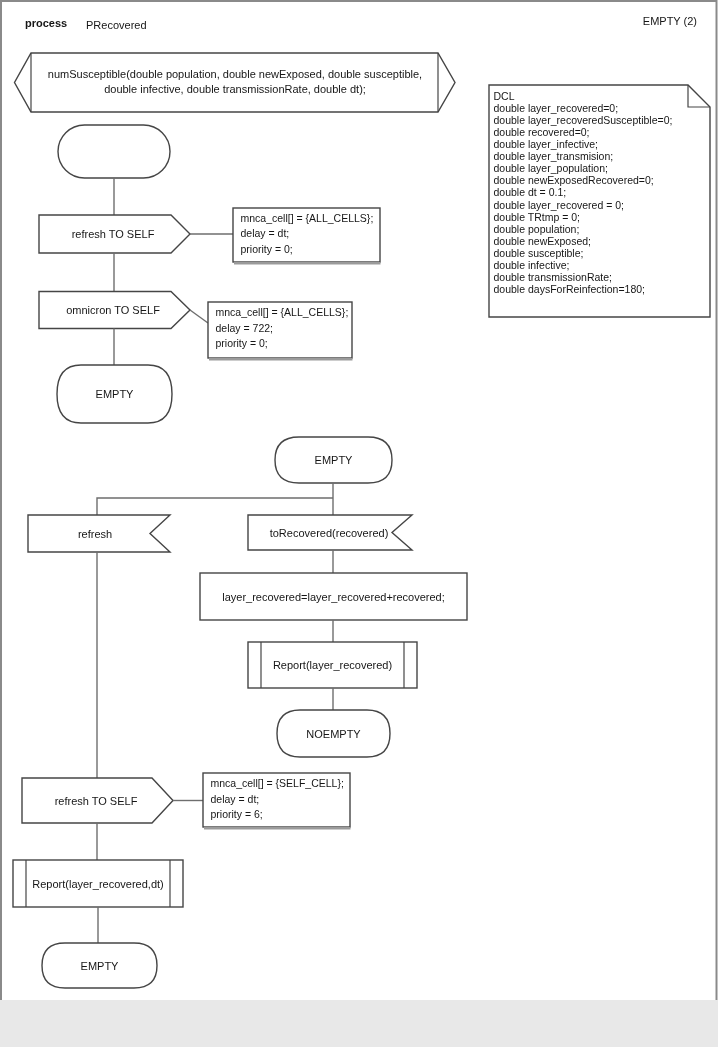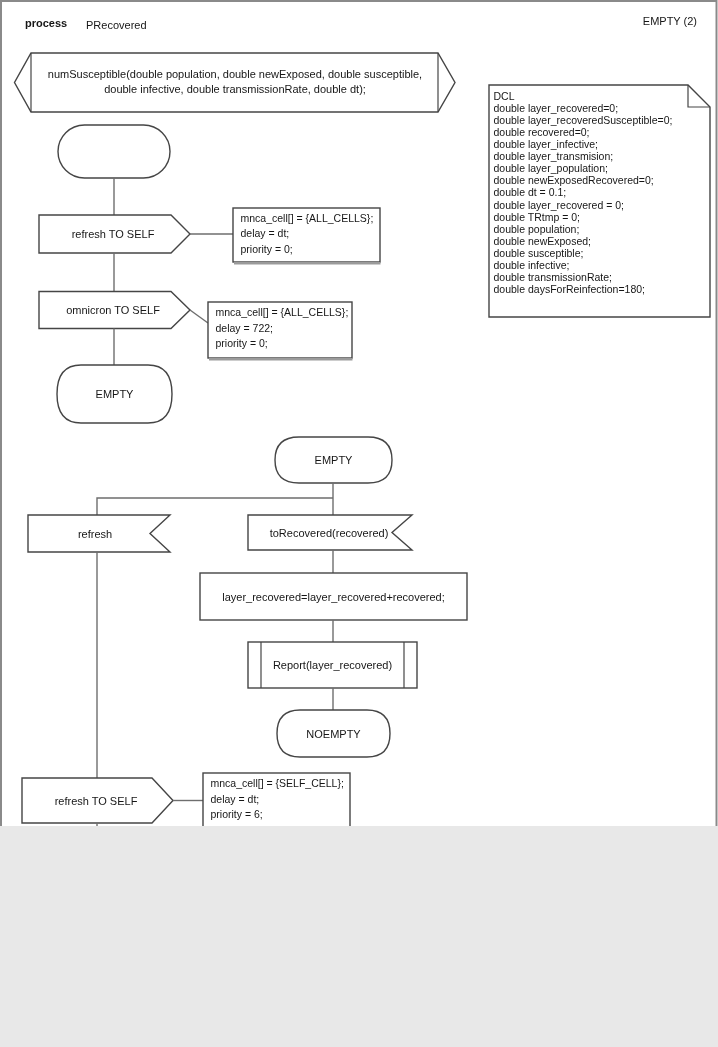--- a/index.html
+++ b/index.html
@@ -1,16 +1,16 @@
 <!DOCTYPE html>
 <html><head>
 <meta charset="utf-8">
 <style>
   html,body { margin:0; padding:0; background:#e8e8e8; }
-  .page { position:relative; width:718px; height:826px; background:#ffffff; margin:0 auto; }
+  .page { position:relative; width:718px; height:1000px; background:#ffffff; margin:0 auto; }
   svg { display:block; }
   text { font-family:"Liberation Sans", sans-serif; fill:#161616; }
   .hd  { font-size:11px; }
   .hdb { font-size:11px; font-weight:bold; }
   .c   { font-size:11px; text-anchor:middle; }
   .cm  { font-size:10.5px; }
   .dc  { font-size:10.5px; }
   .shape { fill:#ffffff; stroke:#454545; stroke-width:1.4; }
   .thin  { fill:none; stroke:#454545; stroke-width:1.2; }
   .conn  { fill:none; stroke:#6e6e6e; stroke-width:1.4; }

